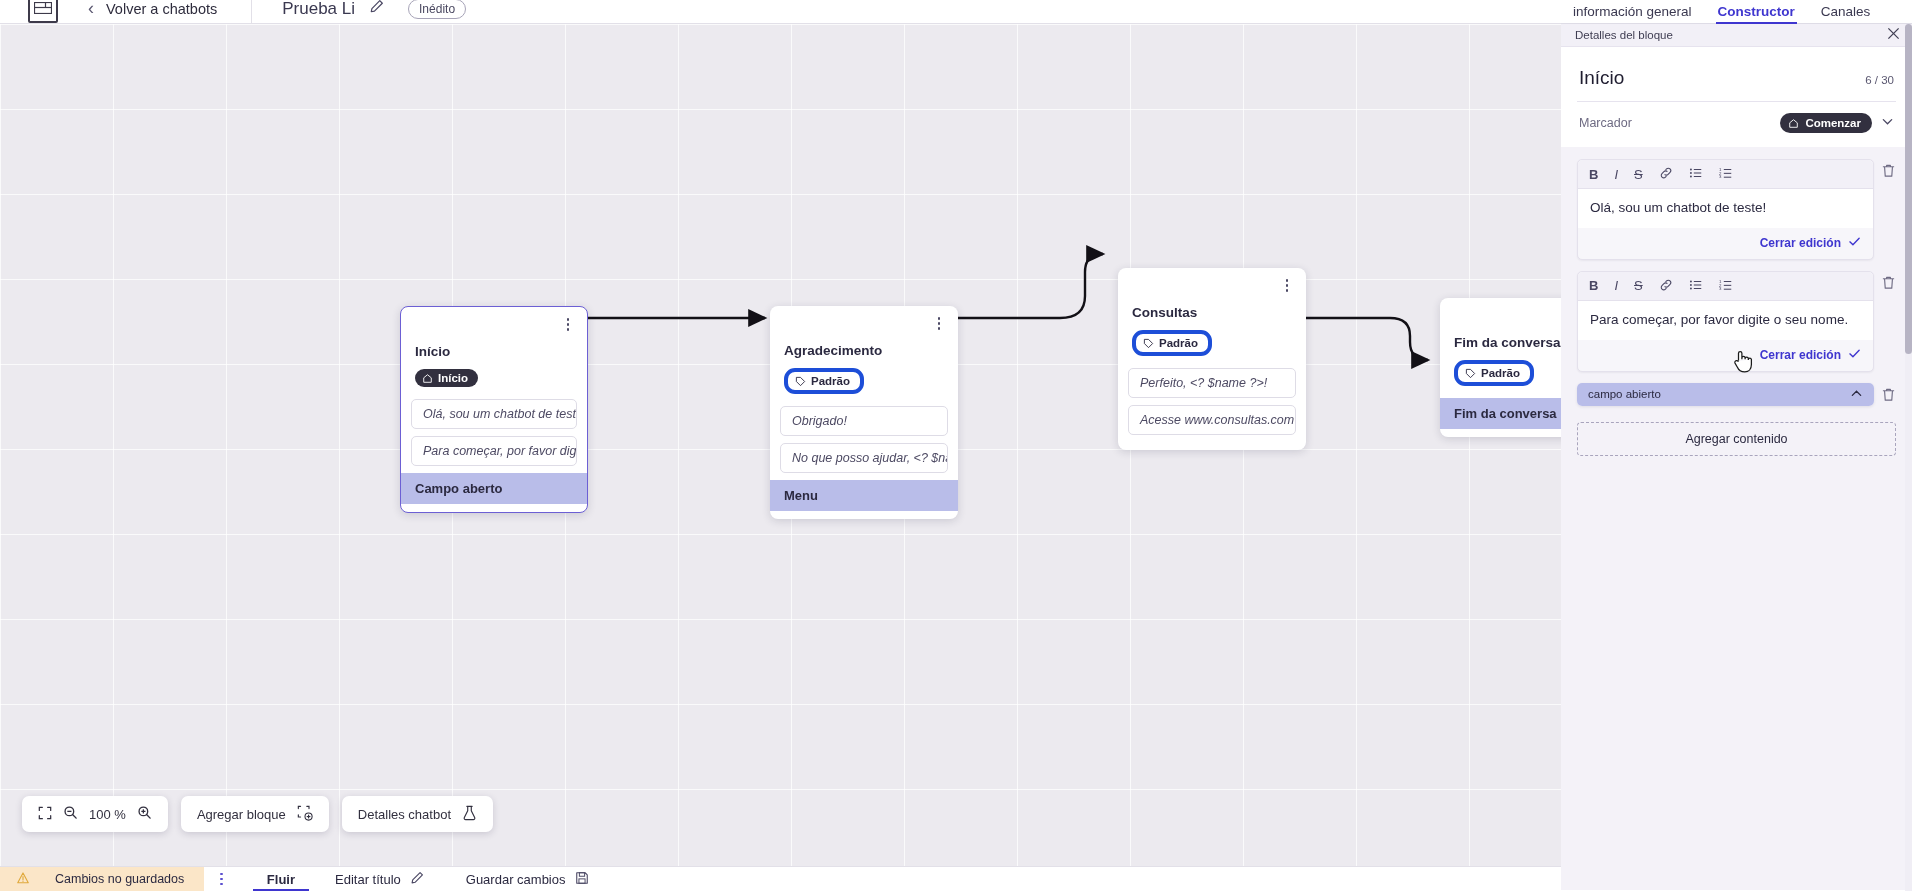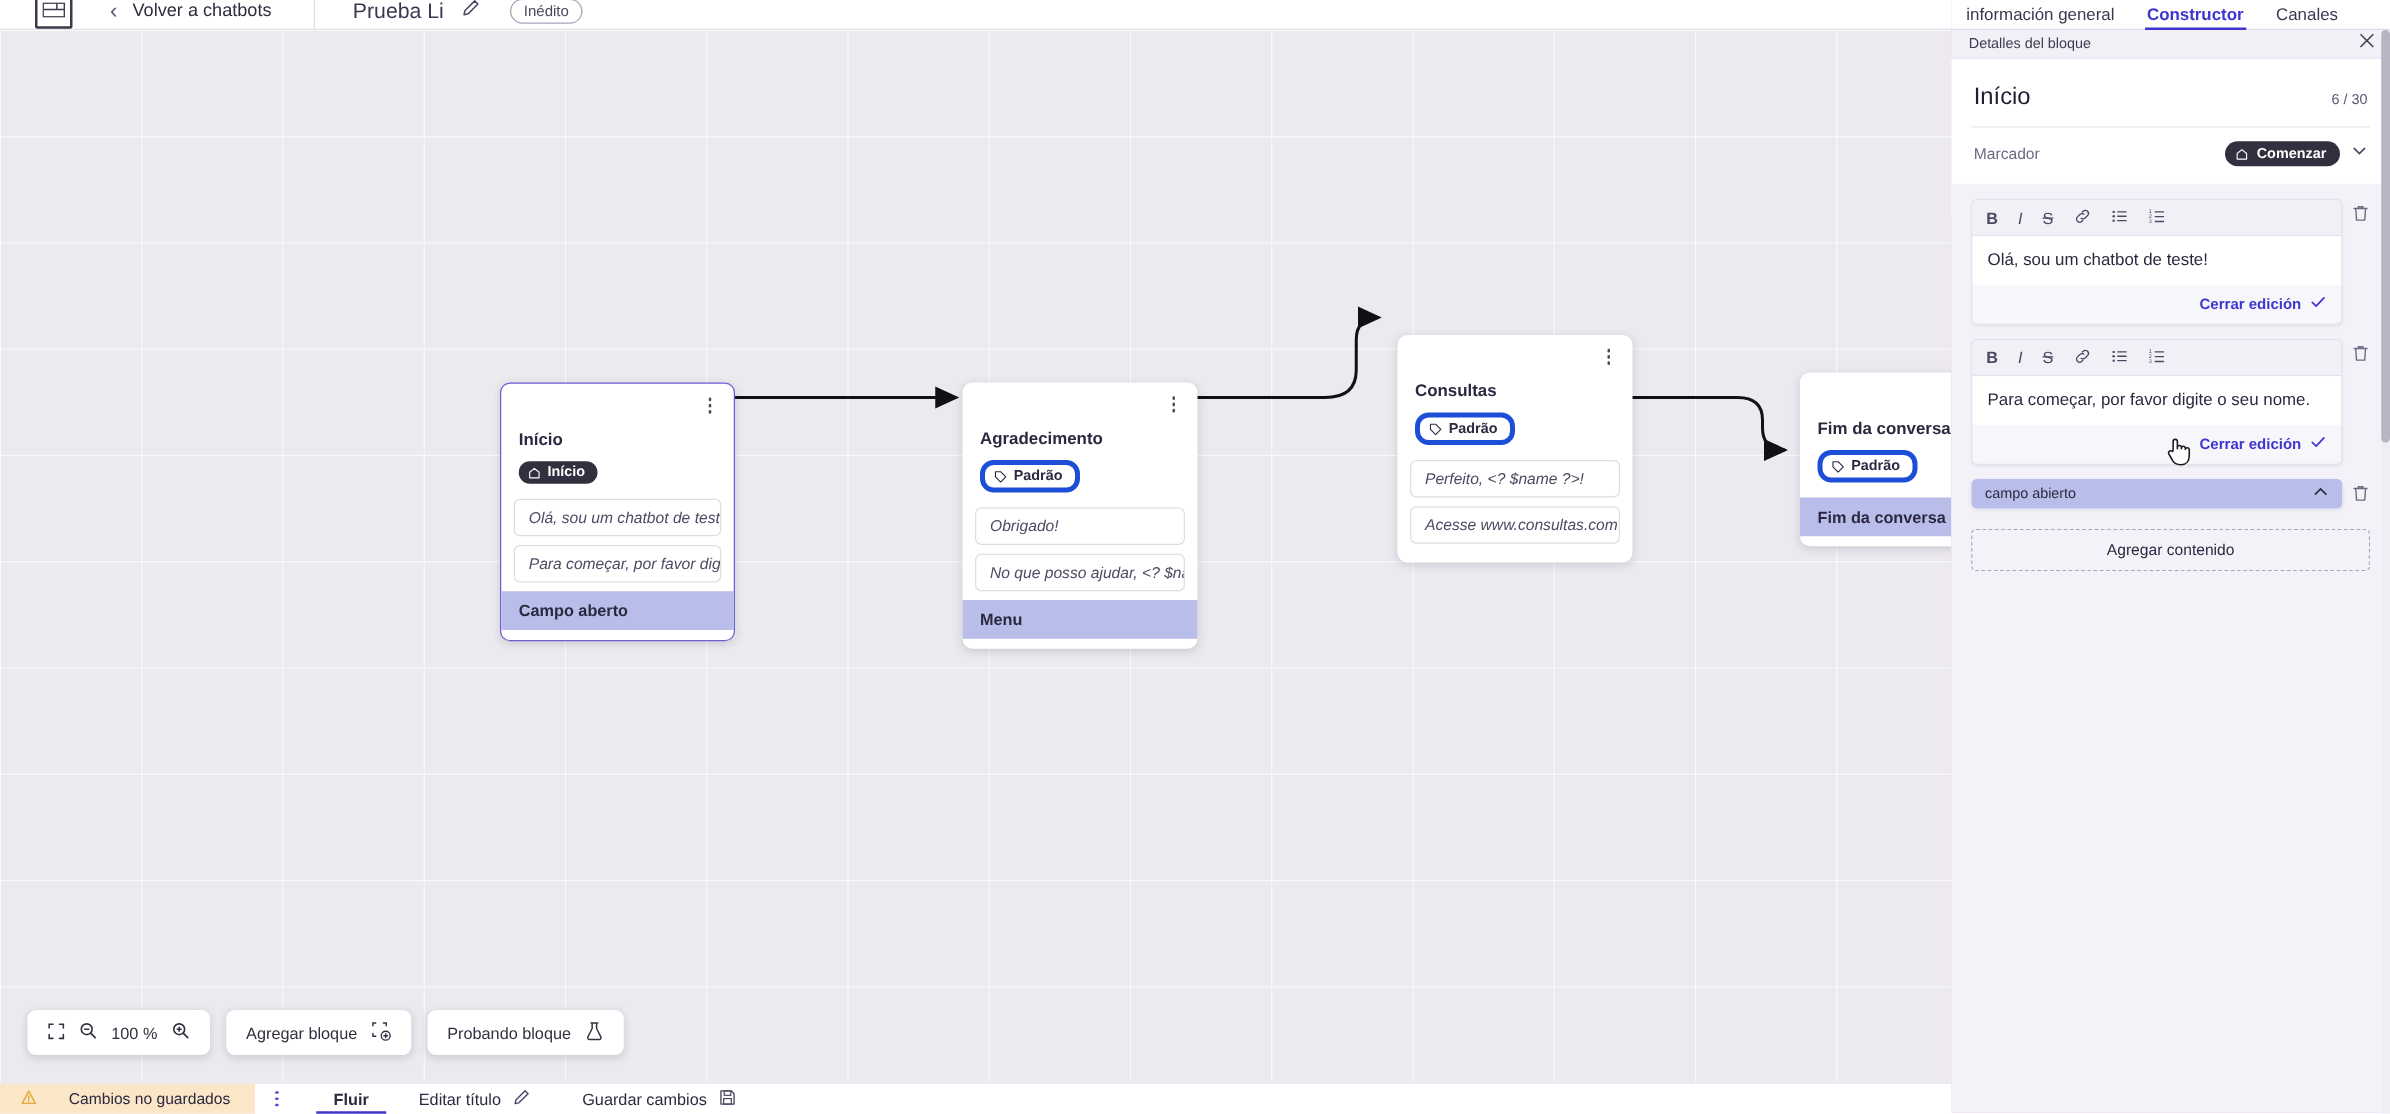--- a/index.html
+++ b/index.html
@@ -85,33 +85,33 @@
   }
   .chip {
     margin: 0 10px 0 10px; padding: 8px 11px;
     background: #b9bde9; border-radius: 4px;
     font-size: 13px; color: #2b2940; font-weight: 600;
   }
   .chip.wide { border-radius: 0; margin: 0; padding-left: 14px; }
 
   
   .float-tools {
-    position: absolute; left: 22px; bottom: 22px; display: flex; gap: 13px;
+    position: absolute; left: 22px; bottom: 34px; display: flex; gap: 13px;
   }
   .tool-pill {
     background: #ffffff; border-radius: 7px; box-shadow: 0 2px 7px rgba(40,35,70,.17);
     height: 36px; display: flex; align-items: center; padding: 0 16px; gap: 11px;
     font-size: 13px; color: #32303f;
   }
   .tool-pill .z { font-size: 13px; color: #32303f; }
 
   
   .rpanel {
     position: absolute; right: 0; top: 0; width: 351px; height: 890px;
-    background: #f0abfc;
+    background: #0c4a6e;
   }
   .rtabs {
     height: 24px; display: flex; align-items: flex-end; gap: 26px;
     padding: 0 20px 0 12px; background: #ffffff;
     border-bottom: 1px solid #dedce6;
   }
   .rtab { font-size: 13.5px; color: #3a3850; padding-bottom: 4px; position: relative; }
   .rtab.active { color: #3f36cf; font-weight: 700; }
   .rtab.active::after {
     content: ''; position: absolute; left: -2px; right: -2px; bottom: -1px;
@@ -404,21 +404,21 @@
         <span>
           <svg width="16" height="16" viewBox="0 0 18 18">
             <path d="M1.5 4V1.5H4M11 1.5h2.5V4M1.5 11v2.5H4M11 13.5h2.5V11" fill="none" stroke="#32303f" stroke-width="1.3" stroke-linecap="round"></path>
             <circle cx="13" cy="13" r="4" fill="#ffffff" stroke="#32303f" stroke-width="1.2"></circle>
             <line x1="10.9" y1="13" x2="15.1" y2="13" stroke="#32303f" stroke-width="1.3"></line>
             <line x1="13" y1="10.9" x2="13" y2="15.1" stroke="#32303f" stroke-width="1.3"></line>
           </svg>
         </span>
       </div>
       <div class="tool-pill">
-        <span>Probando bloque</span>
+        <span>Detalles chatbot</span>
         <span>
           <svg width="15" height="16" viewBox="0 0 16 18">
             <path d="M6 1.5v5L2.2 14c-.6 1.2.2 2.5 1.5 2.5h8.6c1.3 0 2.1-1.3 1.5-2.5L10 6.5v-5" fill="none" stroke="#32303f" stroke-width="1.3" stroke-linejoin="round"></path>
             <line x1="5" y1="1.5" x2="11" y2="1.5" stroke="#32303f" stroke-width="1.3" stroke-linecap="round"></line>
           </svg>
         </span>
       </div>
     </div>
   </div>
 

